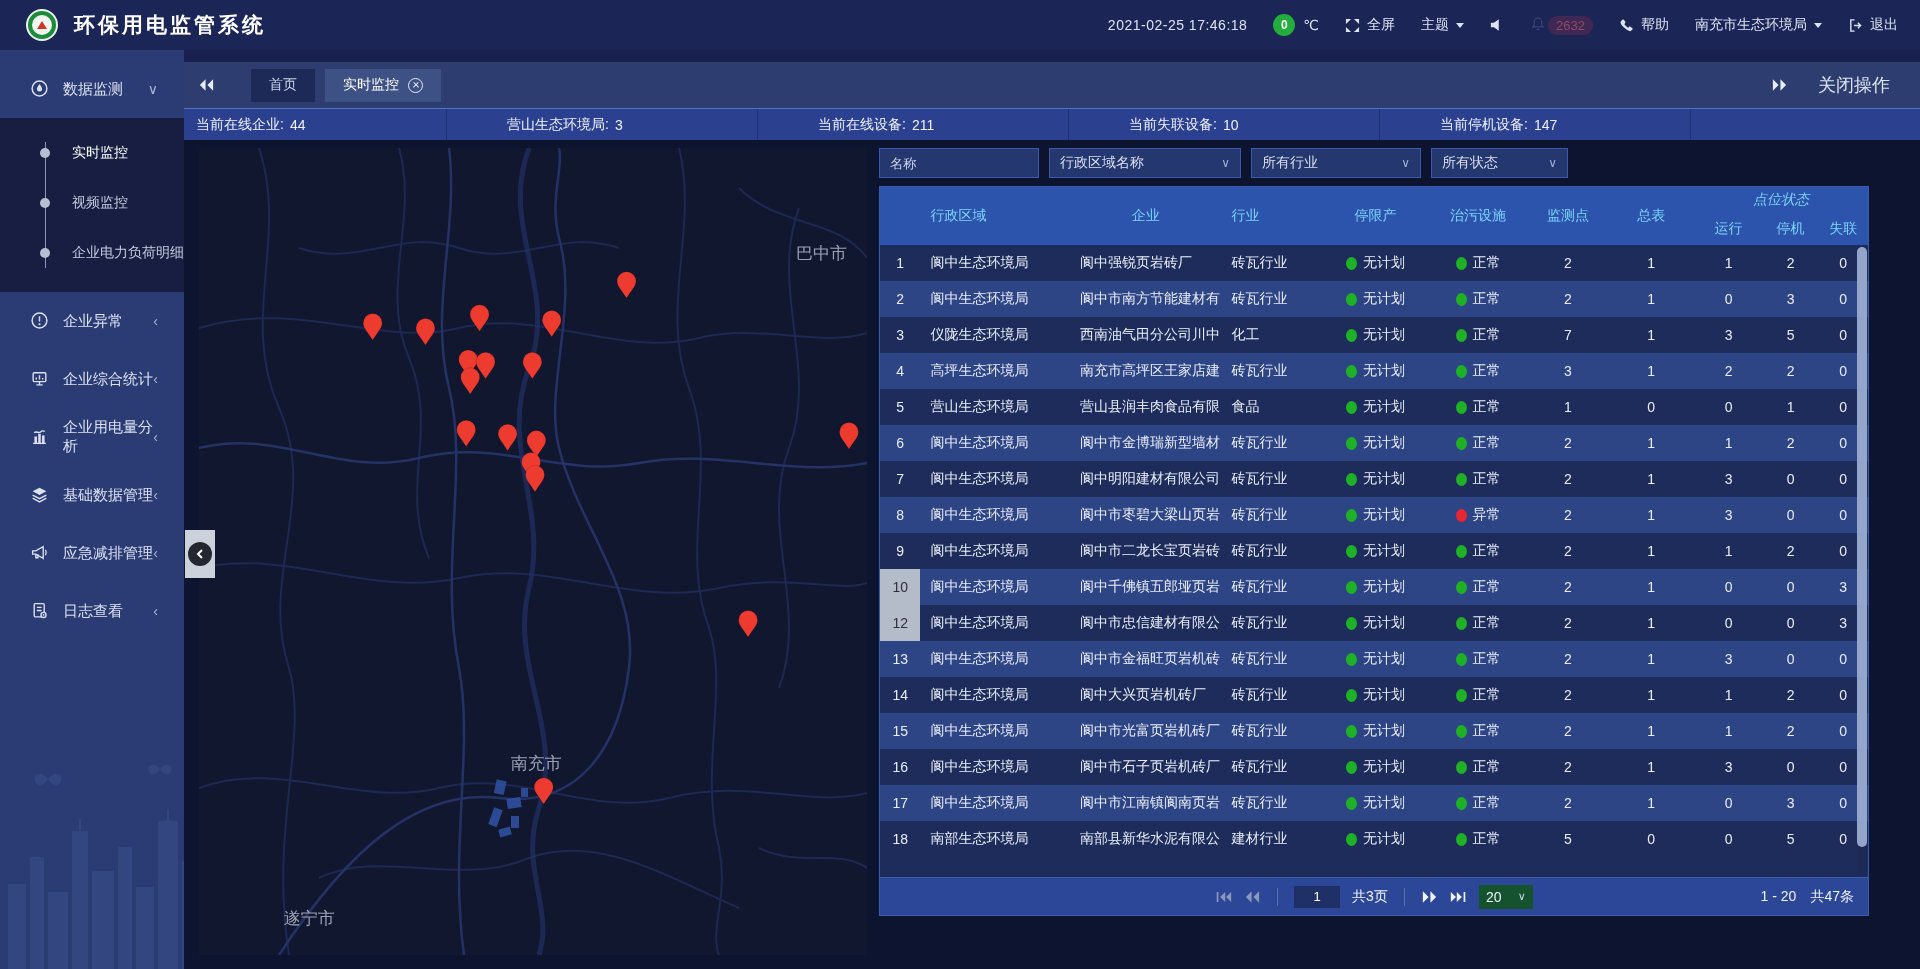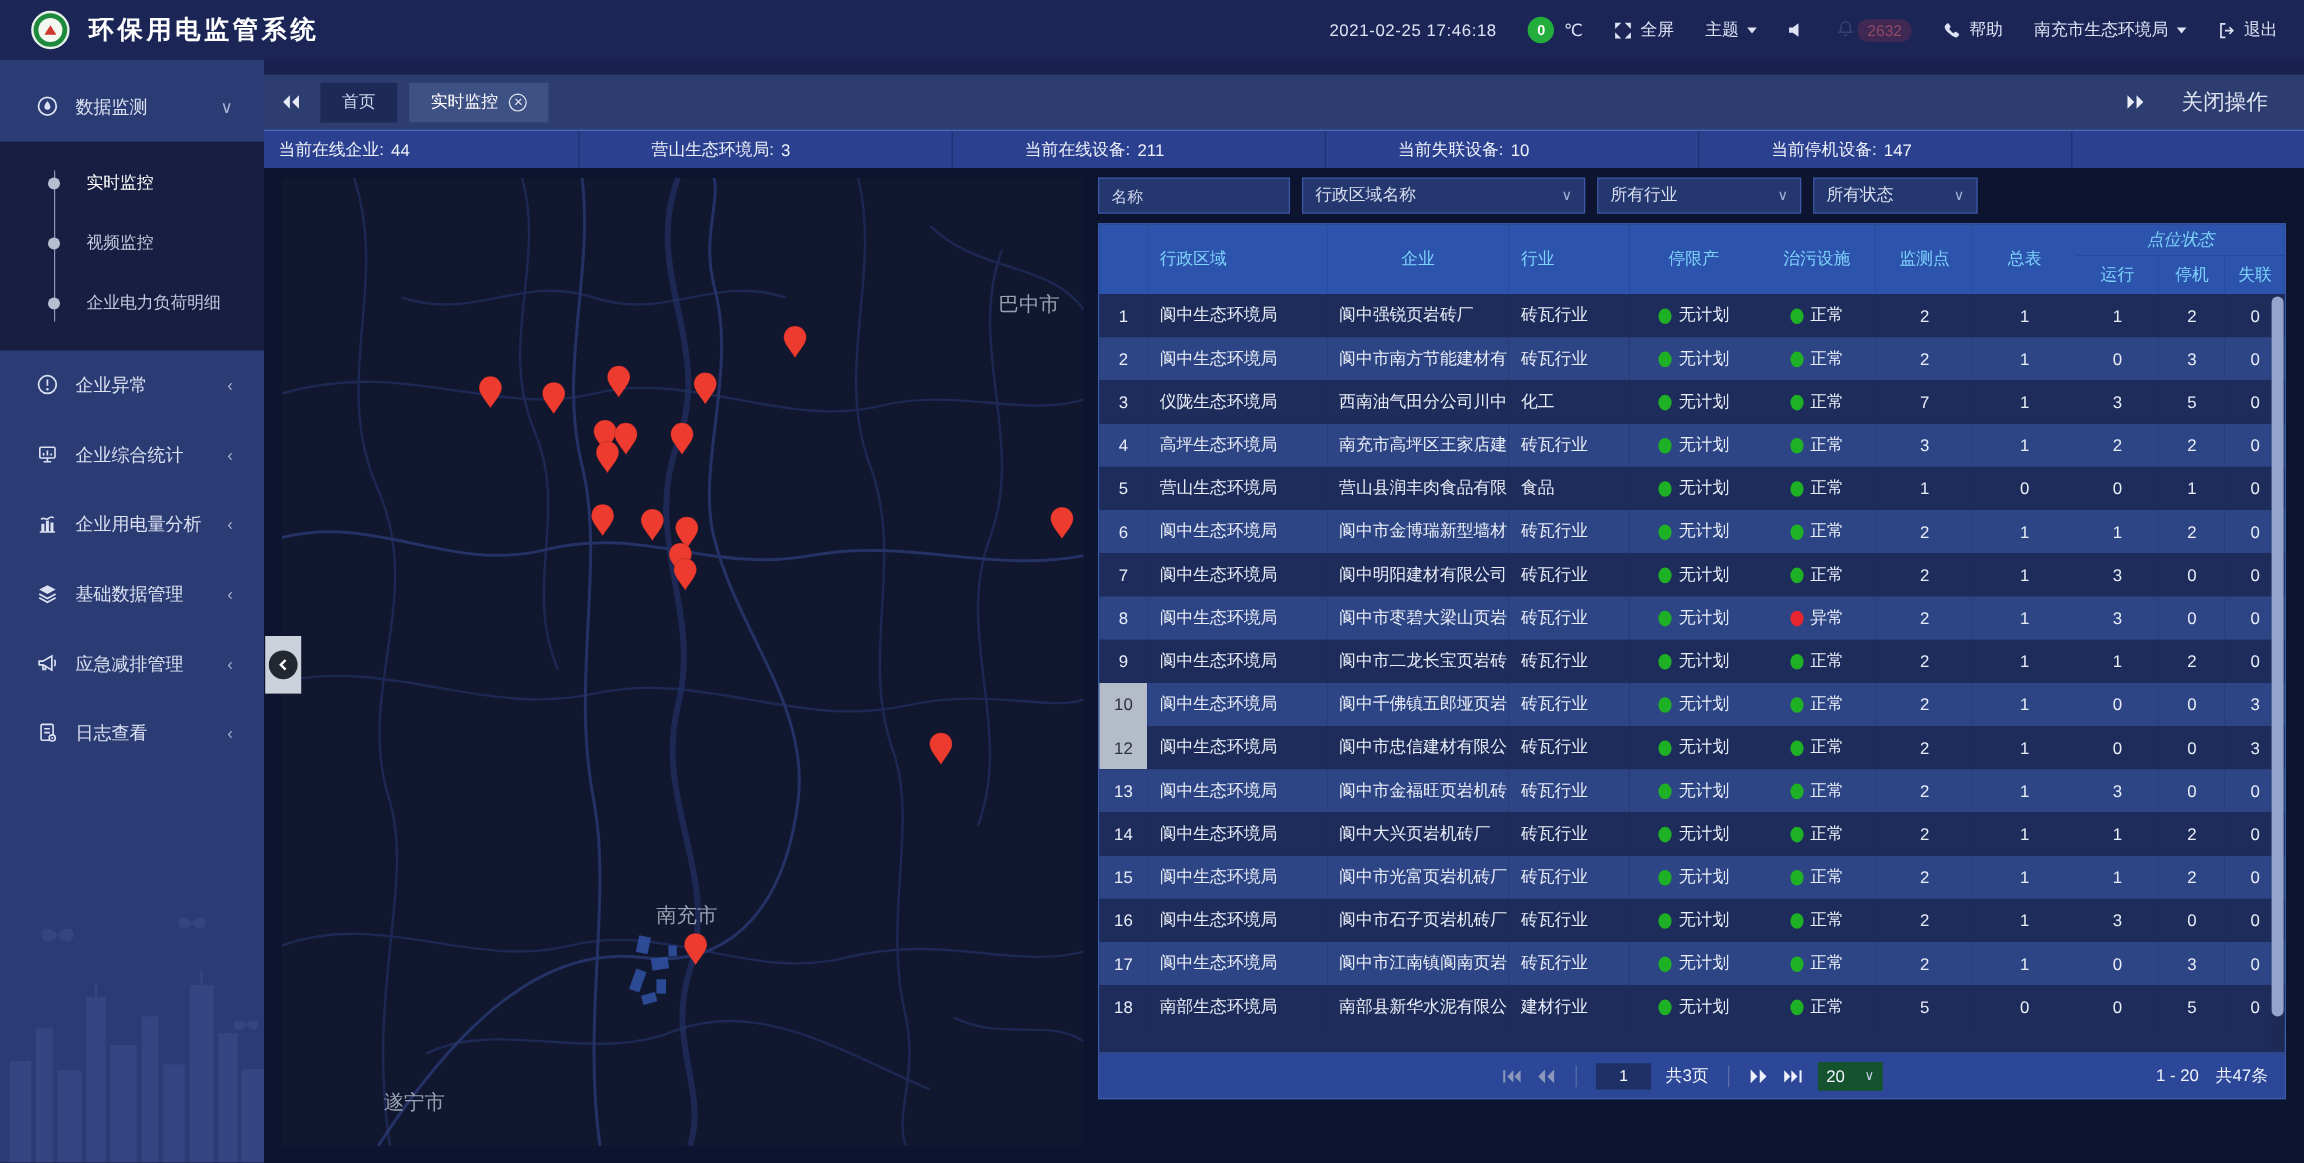--- a/index.html
+++ b/index.html
@@ -23,41 +23,41 @@
   .tb-item { display:flex; align-items:center; gap:7px; cursor:pointer; white-space:nowrap; }
   .tb-item svg { display:block; }
   .caret-down { width:0; height:0; border-left:4px solid transparent; border-right:4px solid transparent;
     border-top:5px solid #dde3f4; display:inline-block; }
   .bell-wrap { display:flex; gap:2px; opacity:.85; }
   .badge-pill { min-width:44px; padding:2px 8px; border-radius:9px; background:rgba(170,50,75,.30);
     color:#a55066; font-size:13px; text-align:center; }
 
   
   .main { display:flex; height:919px; }
-  .sidebar { width:220px; background:#2b3c74; position:relative; overflow:hidden; flex:none; }
+  .sidebar { width:184px; background:#2b3c74; position:relative; overflow:hidden; flex:none; }
   .side-nav { position:relative; z-index:2; padding-top:10px; }
   .side-item { height:58px; display:flex; align-items:center; padding:0 26px 0 30px; cursor:pointer;
     color:#dbe1f2; font-size:15px; }
   .side-item .side-icon { width:20px; height:20px; margin-right:13px; flex:none; color:#dbe1f2; }
   .side-item .chev { margin-left:auto; color:#aab4d2; font-size:14px; }
   .side-sub { background:#171e42; padding:10px 0 14px 0; position:relative; }
   .side-sub::before { content:""; position:absolute; left:45px; top:24px; bottom:24px; width:1px; background:#8d96b8; }
   .side-sub-item { height:50px; display:flex; align-items:center; padding-left:40px; cursor:pointer;
     color:#c3cade; font-size:14px; position:relative; }
   .side-sub-item .dot { width:10px; height:10px; border-radius:50%; background:#b7bed2; margin-right:22px; flex:none; position:relative; z-index:1; }
   .side-sub-item.active { color:#ffffff; }
   .skyline { position:absolute; left:0; bottom:0; width:220px; z-index:1; }
 
   .content { flex:1; display:flex; flex-direction:column; background:#0d1430; min-width:0; }
   .strip-dark { height:12px; background:#1a2150; }
   .tabstrip { height:46px; background:#2d3d6f; display:flex; align-items:center; padding:0 30px 0 14px; }
   .tab-nav-icon { color:#e8ecf8; display:flex; align-items:center; cursor:pointer; }
   .tab { height:33px; display:flex; align-items:center; gap:9px; padding:0 18px; margin-left:10px;
     font-size:14px; color:#ccd4ea; background:#1d2a57; cursor:pointer; }
-  .tab:first-of-type { margin-left:16px; }
+  .tab:first-of-type { margin-left:36px; }
   .tab.active { background:#3e5184; color:#ffffff; }
   .tab-close { width:15px; height:15px; border-radius:50%; border:1px solid #e7ebf6; position:relative; flex:none; }
   .tab-close::before, .tab-close::after { content:""; position:absolute; left:50%; top:50%; width:7px; height:1.4px;
     background:#e7ebf6; }
   .tab-close::before { transform:translate(-50%,-50%) rotate(45deg); }
   .tab-close::after { transform:translate(-50%,-50%) rotate(-45deg); }
   .tabstrip-right { margin-left:auto; display:flex; align-items:center; gap:30px; font-size:18px; color:#dfe4f2; }
 
   .statusbar { height:32px; background:#2b4190; border-top:1px solid #5672c2; display:flex; align-items:center;
     font-size:14px; color:#eef1fa;gap:48px; }
@@ -77,21 +77,21 @@
     display:flex; align-items:center; justify-content:center; font-size:14px; }
 
   
   .table-panel { position:absolute; left:695px; top:8px; width:990px; }
   .filters { display:flex; gap:10px; height:30px; margin-bottom:8px; font-size:14px; }
   .f-input { width:160px; background:#24386f; border:1px solid #3c58a6; color:#d9def0; padding:0 10px; outline:none; }
   .f-input::placeholder { color:#cdd4ea; }
   .f-select { display:flex; align-items:center; justify-content:space-between; padding:0 10px;
     background:#24386f; border:1px solid #3c58a6; color:#d9def0; cursor:pointer; }
   .f-select .v { color:#9fb0d8; font-size:12px; margin-left:12px; }
-  .w240 { width:236px; } .w170 { width:170px; } .w118 { width:137px;font-family:Liberation Serif, serif; }
+  .w240 { width:192px; } .w170 { width:170px; } .w118 { width:137px;font-family:Liberation Serif, serif; }
 
   .grid-wrap { border:1px solid #3c5cac; position:relative; background:#1d2c5b; }
   table { width:100%; border-collapse:collapse; table-layout:fixed; font-size:14px; color:#e9edf8; }
   col.c-no{width:40px} col.c-reg{width:148px} col.c-com{width:150px} col.c-ind{width:100px}
   col.c-lim{width:105px} col.c-fac{width:98px} col.c-pts{width:80px} col.c-met{width:85px}
   col.c-run{width:68px} col.c-stp{width:55px} col.c-lst{width:49px}
   thead th { background:#2d54ac; font-weight:normal; color:#7dd3fc; }
   th.h-main { height:58px; vertical-align:middle; }
   th.h-group { height:26px; font-style:italic; vertical-align:middle; }
   th.h-sub { height:32px; vertical-align:middle; }

